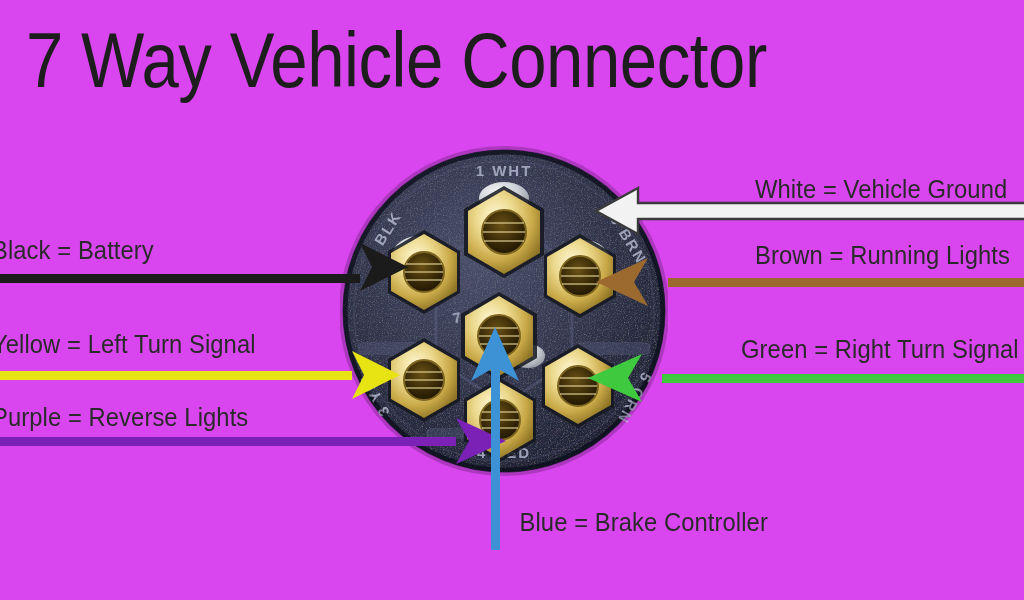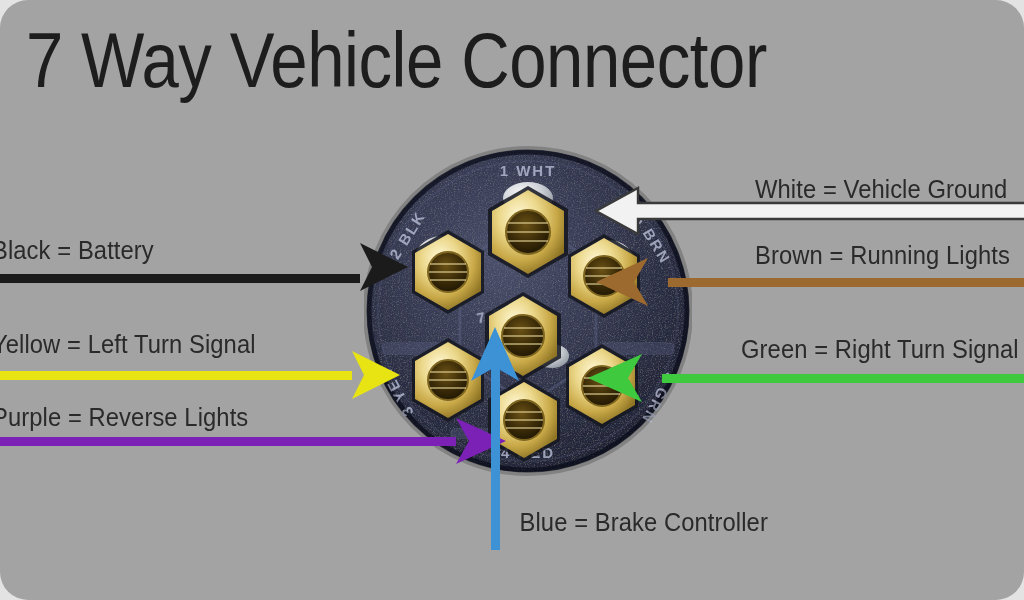--- a/index.html
+++ b/index.html
@@ -34,21 +34,21 @@
     letter-spacing: -0.5px;
     color: #1d1d1d;
     white-space: nowrap;
     transform: scaleX(0.86);
     transform-origin: left center;
   }
 
   
   #connector {
     position: absolute;
-    left: 364px;
+    left: 340px;
     top: 146px;
     width: 328px;
     height: 330px;
   }
   #connector svg { display: block; }
 
   
   #arrows {
     position: absolute;
     left: 0; top: 0;
@@ -74,21 +74,21 @@
   #lbl-yellow { left: -8px;  top: 330px; }
   #lbl-purple { left: -8px;  top: 403px; }
   #lbl-white  { left: 755px; top: 175px; }
   #lbl-brown  { left: 755px; top: 241px; }
   #lbl-green  { left: 741px; top: 335px; }
   #lbl-blue   { left: 513px; top: 508px; }
 </style>
 </head>
 <body style="background: rgb(227, 227, 227);">
 
-<div id="stage" style="background: #a3a3a3; border-radius: 28px;">
+<div id="stage" style="background: #d946ef;">
 
   <div id="title">7 Way Vehicle Connector</div>
 
   <div id="connector">
     <svg width="328" height="330" viewBox="0 0 328 330" xmlns="http://www.w3.org/2000/svg">
       <defs>
         <radialGradient id="bodyGrad" cx="42%" cy="34%" r="78%">
           <stop offset="0%" stop-color="#4a4f6b"></stop>
           <stop offset="45%" stop-color="#343850"></stop>
           <stop offset="80%" stop-color="#23263a"></stop>

